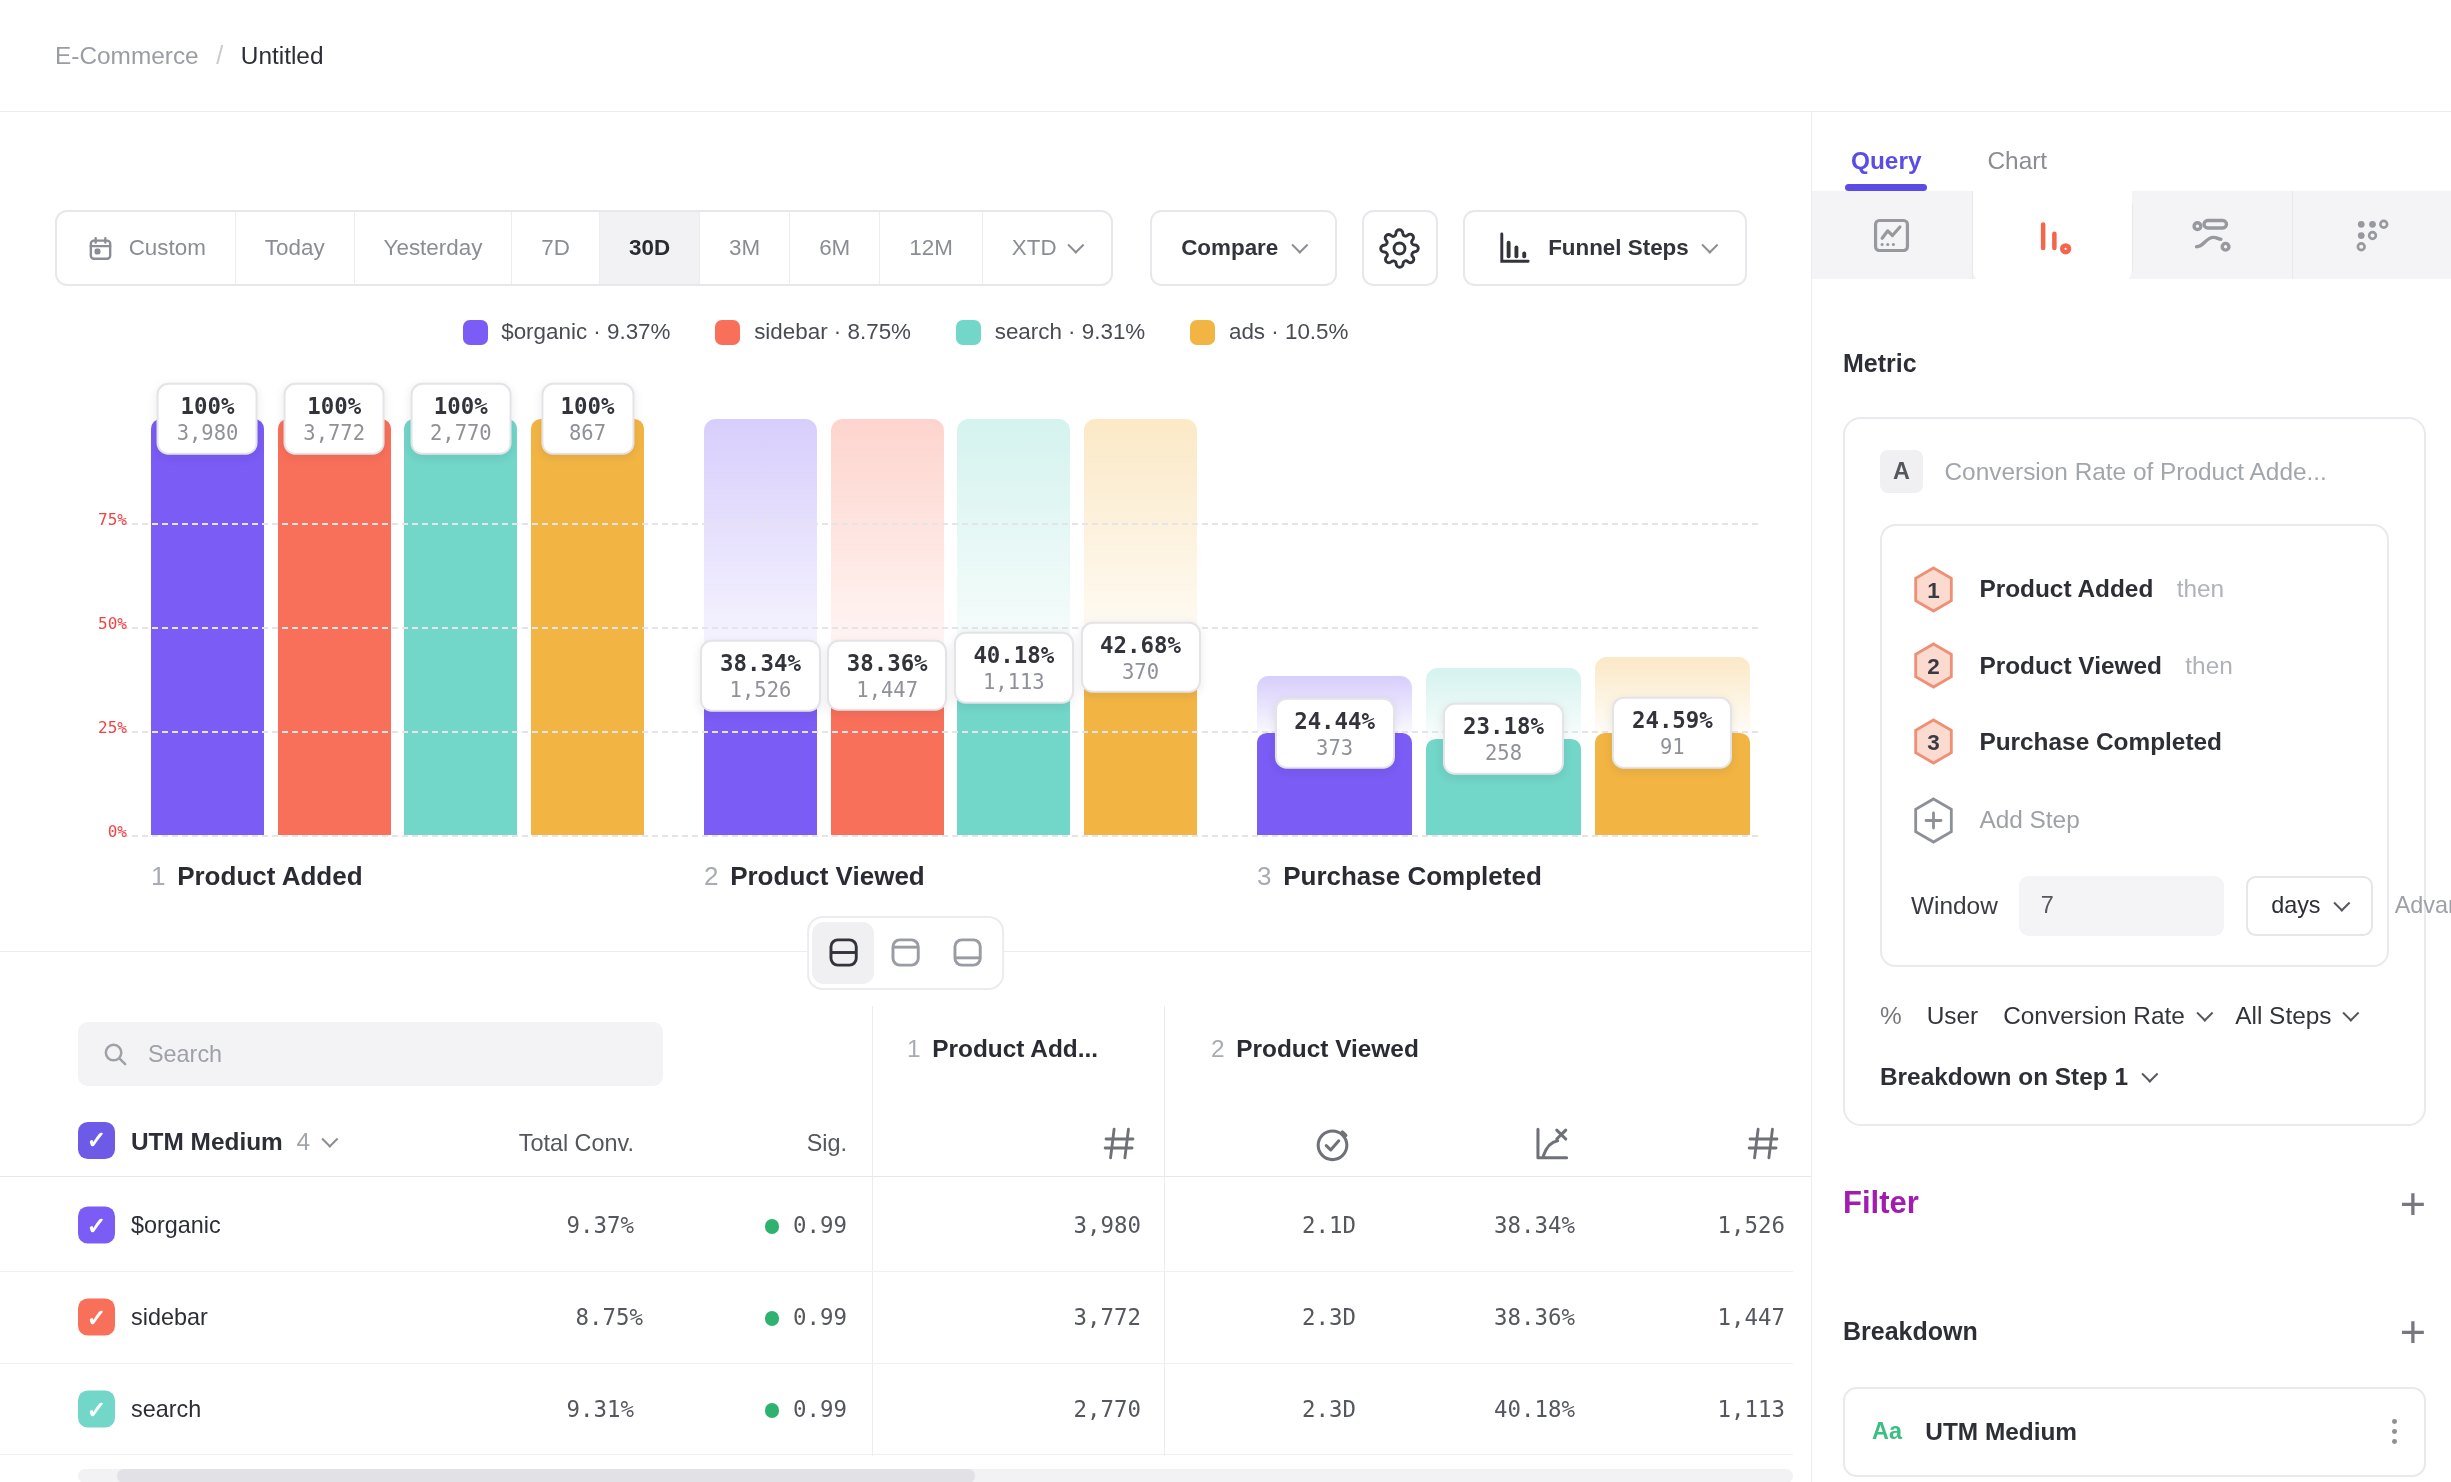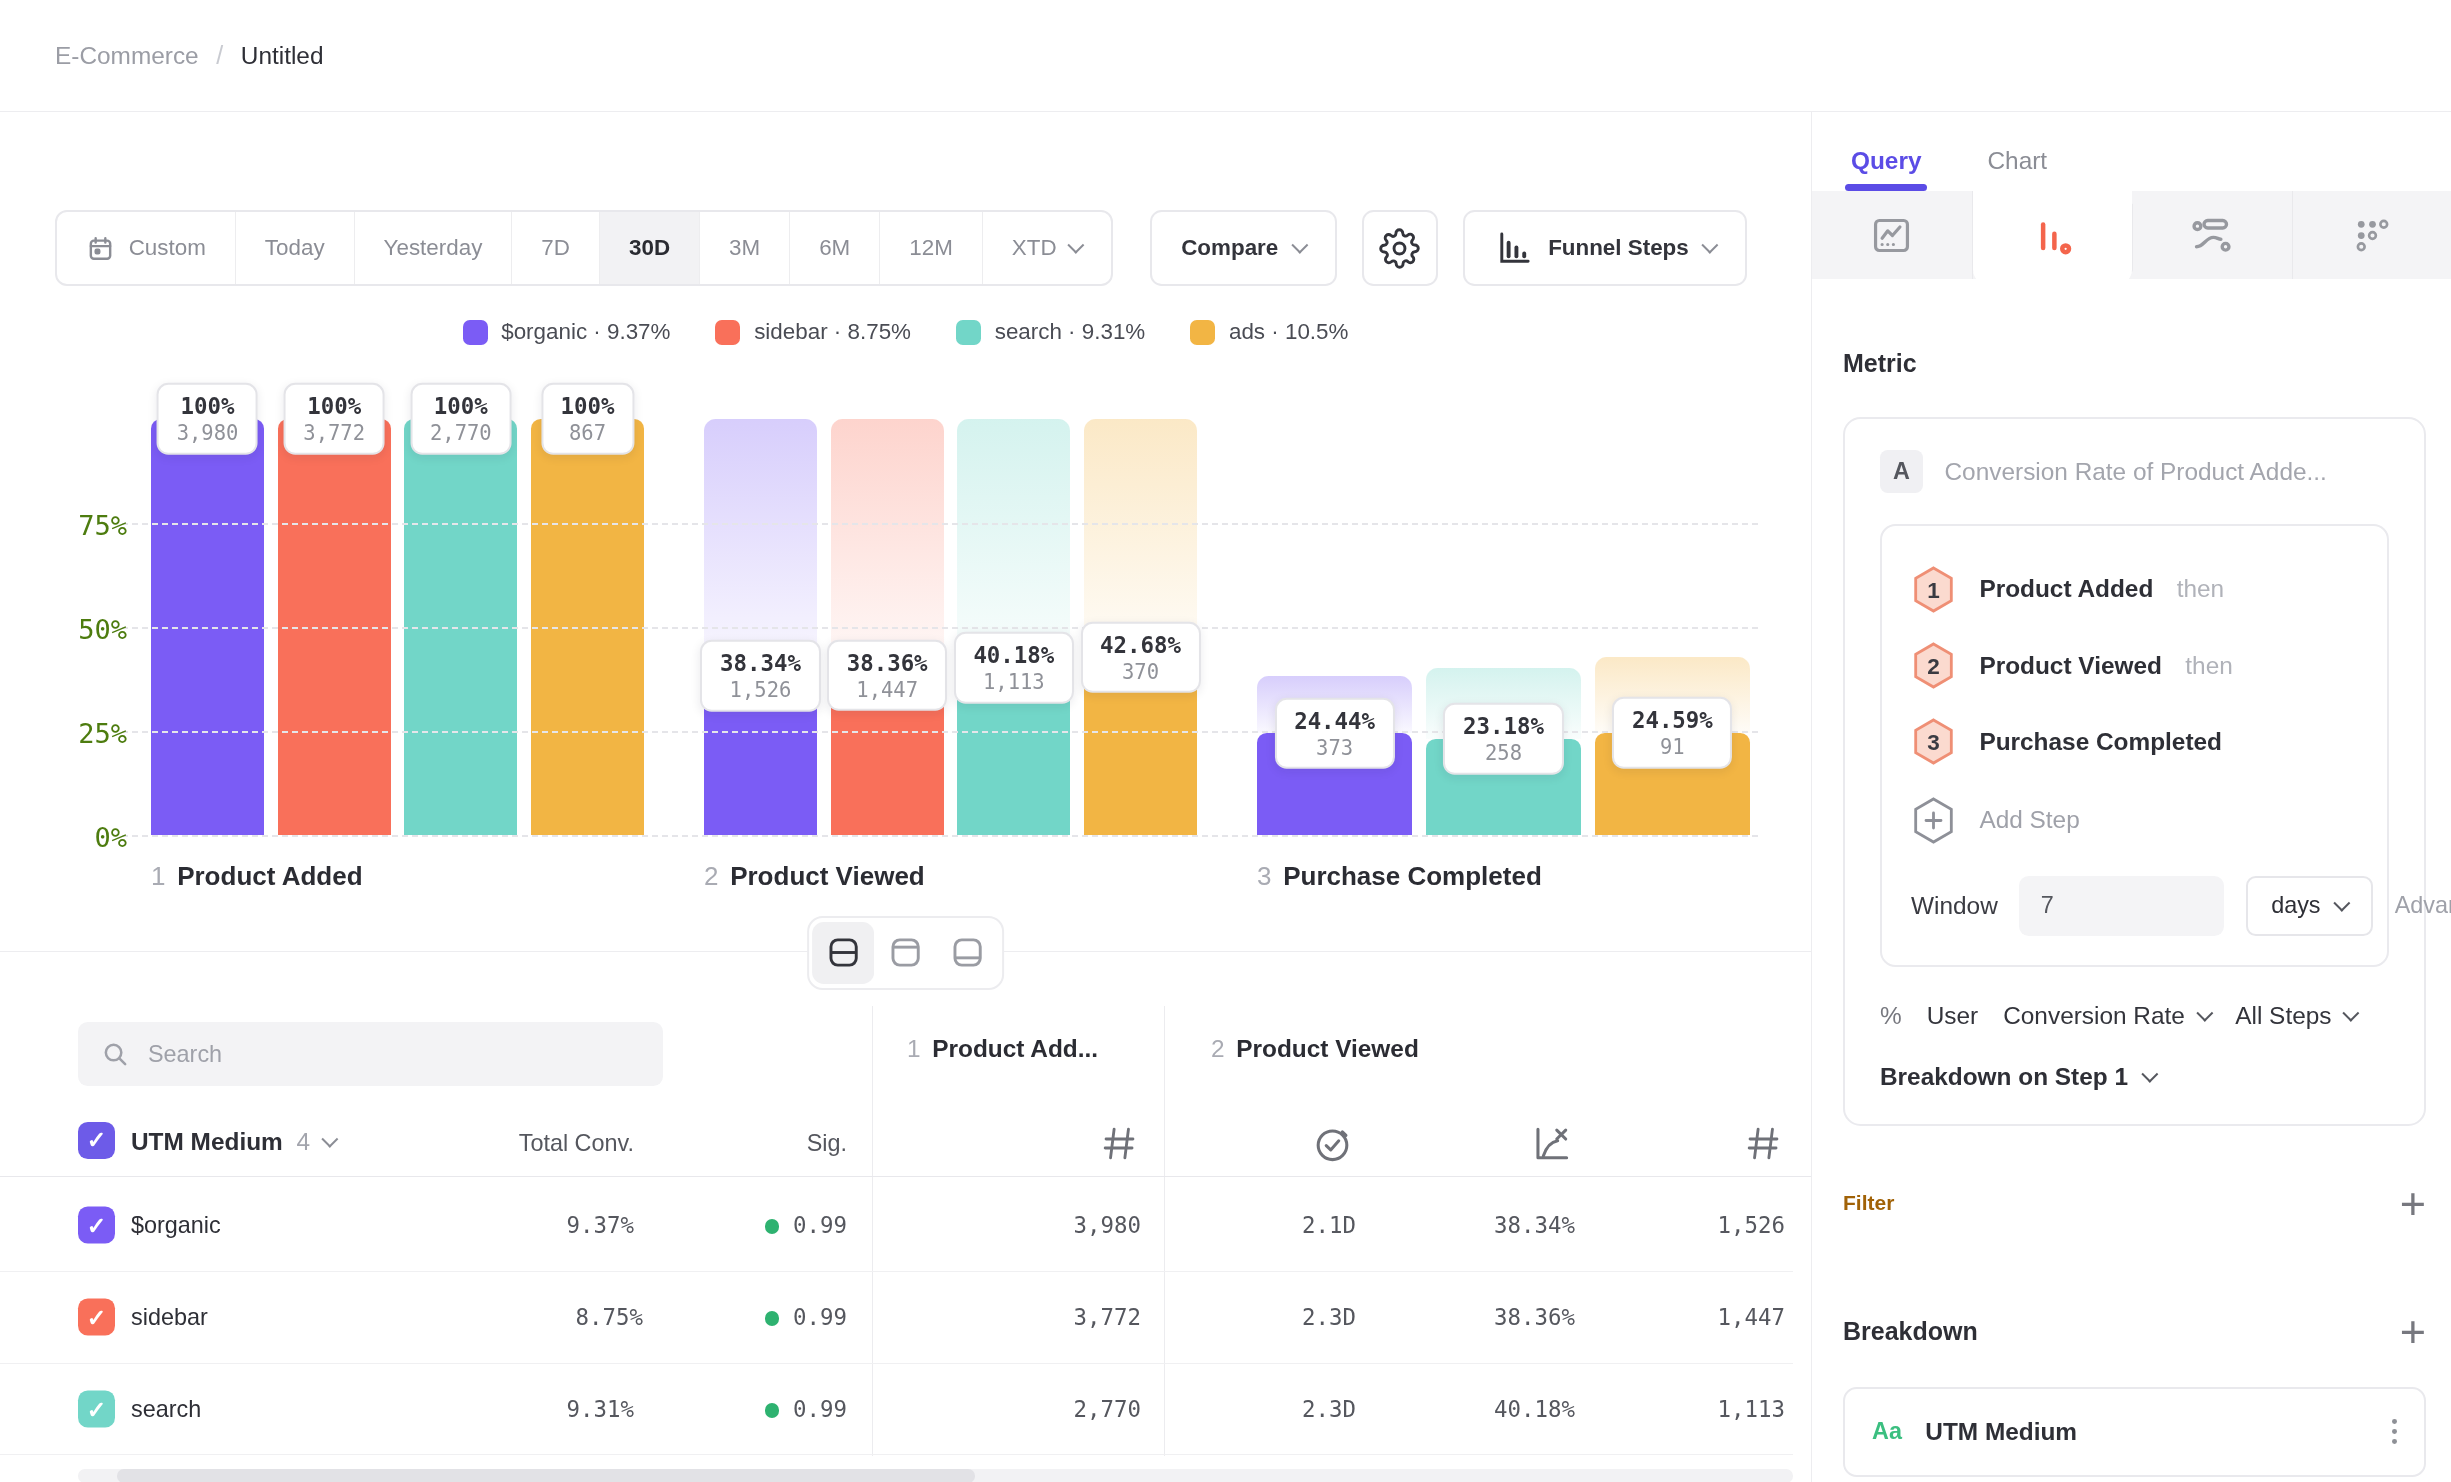--- a/index.html
+++ b/index.html
@@ -50,21 +50,21 @@
   .chev.dark{ border-color:#55575e;}
 
   
   .legend{ position:absolute; top:207px; left:0; width:100%; display:flex; justify-content:center; gap:45px;}
   .legend-item{ display:flex; align-items:center; gap:13.7px; font-size:22.4px; color:#4a4c54;}
   .legend-swatch{ width:25px; height:25px; border-radius:6.8px;}
 
   
   .chart-area{ position:absolute; left:151px; top:307px; width:1599px; height:416px;}
   .gridline{ position:absolute; left:-29px; right:-7.8px; border-top:2px dashed #e5e5e9; height:0;}
-  .ytick{ position:absolute; left:-117px; width:93px; text-align:right; font-size:27px; color:#4d7c0f;}
+  .ytick{ position:absolute; left:-117px; width:93px; text-align:right; font-size:16px; color:#ef4444;}
   .bar-groups{ position:relative; display:flex; justify-content:space-between; height:100%;}
   .bar-group{ width:493px; display:flex; gap:13.7px; height:100%;}
   .bar{ flex:1; position:relative; height:100%;}
   .bar-ghost{ position:absolute; left:0; right:0; border-radius:11.7px 11.7px 0 0;}
   .bar-solid{ position:absolute; left:0; right:0; bottom:0; border-radius:9.8px 9.8px 0 0;}
   .bar-label{ position:absolute; left:50%; transform:translate(-50%,50%); z-index:3;
     background:#fff; border:2px solid #e4e4e8; border-radius:11.7px; padding:7.8px 17.6px;
     box-shadow:0 2.9px 9.8px rgba(25,25,45,.08); text-align:center; white-space:nowrap;}
   .bar-label .pct{ display:block; font-size:22.4px; font-weight:700; color:#33343b;}
   .bar-label .cnt{ display:block; font-size:20.5px; color:#8f9198; margin-top:2px;}
@@ -142,21 +142,21 @@
     display:flex; align-items:center; gap:15.6px; padding:0 23.4px; font-size:23.4px; color:#2e2f36; cursor:pointer;}
   .advanced{ margin-left:auto; display:flex; align-items:center; gap:13.7px; font-size:23.4px;
     color:#9fa1a9; cursor:pointer;}
   .measure-row{ display:flex; align-items:center; gap:25px; margin-top:35px; font-size:24.4px;
     color:#33343b; font-weight:500;}
   .measure-row .dd{ display:flex; align-items:center; gap:13.7px; cursor:pointer;}
   .breakdown-on-row{ display:flex; align-items:center; gap:15.6px; margin-top:33px; font-size:24.4px;
     color:#2e2f36; font-weight:600; cursor:pointer;}
   .section-row{ display:flex; align-items:center; justify-content:space-between;}
   .filter-row{ margin-top:55px;}
-  .filter-label{ font-size:21px; font-weight:600; color:#a16207;}
+  .filter-label{ font-size:31px; font-weight:600; color:#a21caf;}
   .breakdown-row{ margin-top:83px;}
   .plus-btn{ background:none; border:none; font-size:45px; font-weight:300; color:#77787f;
     cursor:pointer; line-height:1; font-family:inherit;}
   .bd-card{ margin-top:33px; border:2px solid #e9e9ed; border-radius:13.7px; height:90px;
     display:flex; align-items:center; gap:23.4px; padding:0 27px;}
   .bd-type{ color:#3bbf80; font-size:23.4px; font-weight:700;}
   .bd-name{ font-size:24.4px; font-weight:600; color:#2e2f36;}
   .kebab{ margin-left:auto; display:flex; flex-direction:column; gap:4.9px; cursor:pointer;}
   .kebab i{ width:4.9px; height:4.9px; border-radius:50%; background:#8e9096;}
 

